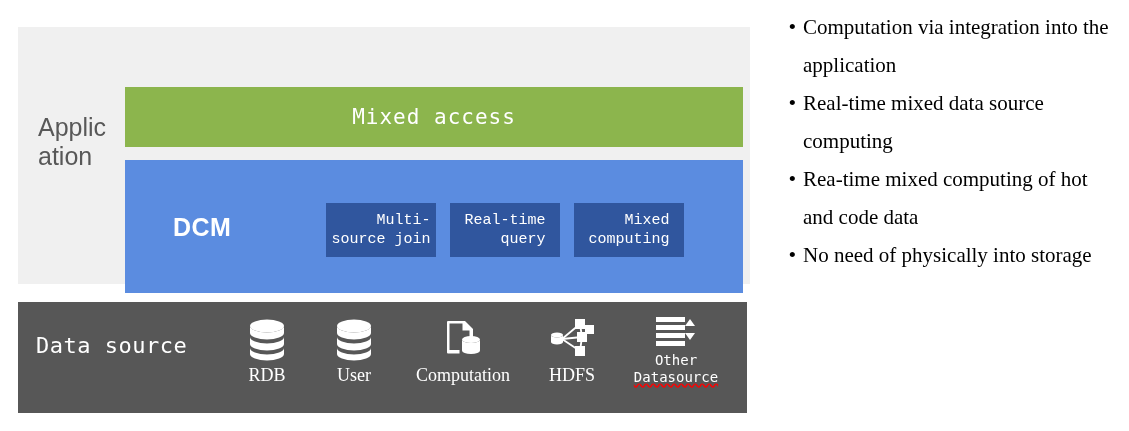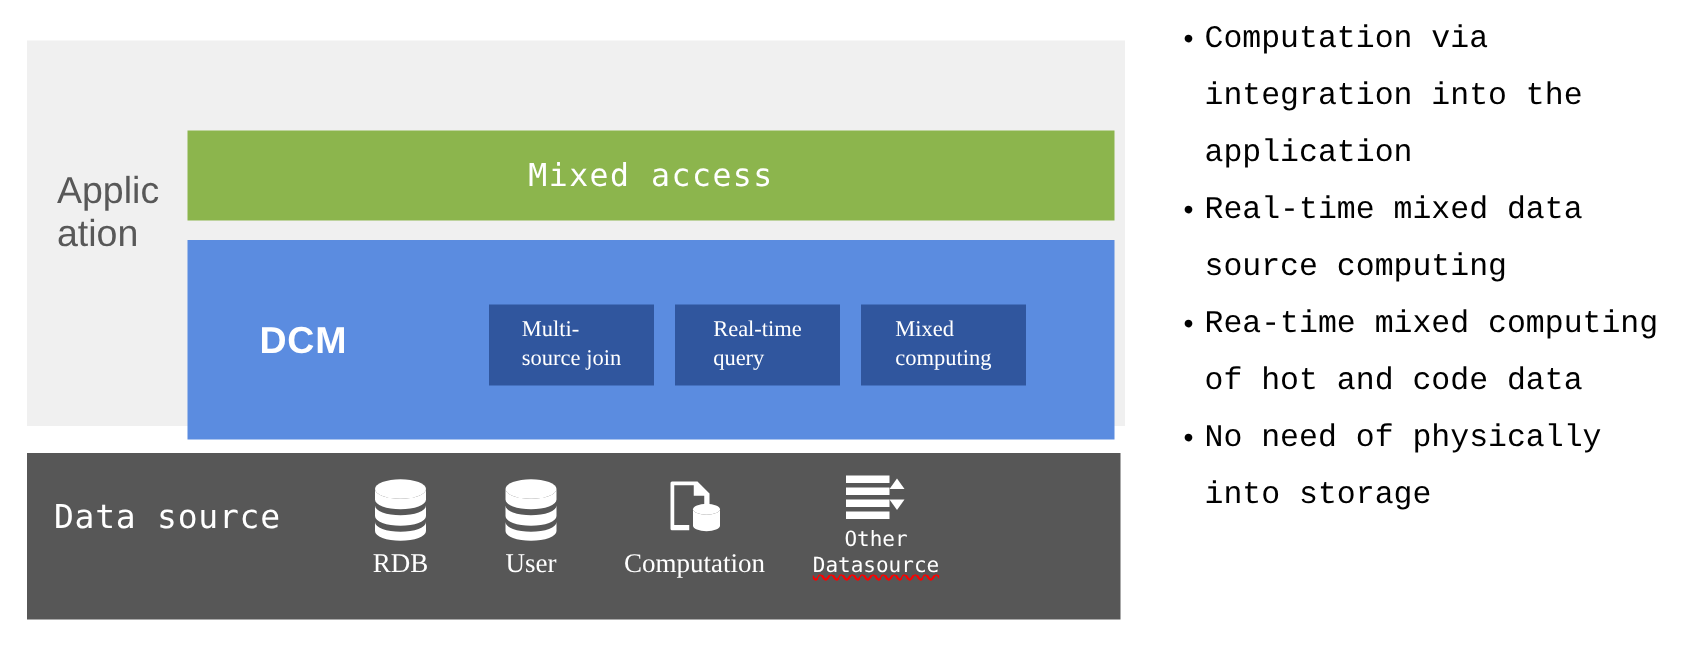--- a/index.html
+++ b/index.html
@@ -83,22 +83,22 @@
   .feature-box {
     width: 110px;
     height: 54px;
     background: #30569e;
     color: #ffffff;
     font-size: 15px;
     line-height: 19px;
     display: flex;
     align-items: center;
     justify-content: center;
-    text-align: left;
-    font-family: Liberation Serif, serif;
+    text-align: right;
+    font-family: Liberation Mono, monospace;
     white-space: pre-line;
   }
 
   
   .datasource-bar {
     position: absolute;
     left: 18px; top: 302px;
     width: 729px; height: 111px;
     background: #575757;
   }
@@ -168,21 +168,21 @@
     box-sizing: border-box;
     font-size: 19px;
     line-height: 38px;
     color: #000000;
   }
   .bullet-text {
     flex: 1 1 auto;
     font-size: 21px;
     line-height: 38px;
     color: #000000;
-    font-family: Liberation Mono, monospace;
+    font-family: Liberation Serif, serif;
     padding-right: 16px;
   }
 </style>
 </head>
 <body>
 
 <div id="diagram">
 
   <div class="app-panel">
 
@@ -240,20 +240,42 @@
         <span class="ds-icon">
           <svg width="44" height="44" viewBox="0 0 44 44" aria-hidden="true">
             <path d="M7 4 h17 l8 8 v9 h-3.5 v-7.5 h-7 v-7 h-13 v26.5 h10 v3.5 h-11.5 a1 1 0 0 1 -1 -1 v-30.5 a1 1 0 0 1 1 -1 z" fill="#ffffff"></path>
             <ellipse cx="30" cy="22.5" rx="9" ry="3.6" fill="#ffffff"></ellipse>
             <path d="M21 22.5 v11 a9 3.6 0 0 0 18 0 v-11 a9 3.6 0 0 1 -18 0 z" fill="#ffffff"></path>
           </svg>
         </span>
         <span class="ds-label">Computation</span>
       </div>
 
+      <div class="ds-item" style="width:92px;">
+        <span class="ds-icon">
+          <svg width="48" height="44" viewBox="0 0 48 44" aria-hidden="true">
+            <g stroke="#ffffff" stroke-width="1.8" fill="none">
+              <path d="M14 22 L32 7"></path>
+              <path d="M14 22 L34 20"></path>
+              <path d="M14 22 L32 34"></path>
+              <path d="M32 7 L34 20"></path>
+              <path d="M34 20 L32 34"></path>
+              <path d="M32 7 L41 13"></path>
+              <path d="M41 13 L34 20"></path>
+            </g>
+            <ellipse cx="9" cy="18" rx="6" ry="2.6" fill="#ffffff"></ellipse>
+            <path d="M3 18 v7 a6 2.6 0 0 0 12 0 v-7 a6 2.6 0 0 1 -12 0 z" fill="#ffffff"></path>
+            <rect x="27" y="2" width="10" height="10" fill="#ffffff"></rect>
+            <rect x="37" y="8" width="9" height="9" fill="#ffffff"></rect>
+            <rect x="29" y="15" width="10" height="10" fill="#ffffff"></rect>
+            <rect x="27" y="29" width="10" height="10" fill="#ffffff"></rect>
+          </svg>
+        </span>
+        <span class="ds-label">HDFS</span>
+      </div>
 
       <div class="ds-item" style="width:116px;">
         <span class="ds-icon">
           <svg width="48" height="38" viewBox="0 0 48 38" aria-hidden="true">
             <rect x="4" y="3" width="29" height="5" fill="#ffffff"></rect>
             <rect x="4" y="11" width="29" height="5" fill="#ffffff"></rect>
             <rect x="4" y="19" width="29" height="5" fill="#ffffff"></rect>
             <rect x="4" y="27" width="29" height="5" fill="#ffffff"></rect>
             <path d="M38 5 L43 12 L33 12 z" fill="#ffffff"></path>
             <path d="M38 26 L43 19 L33 19 z" fill="#ffffff"></path>

